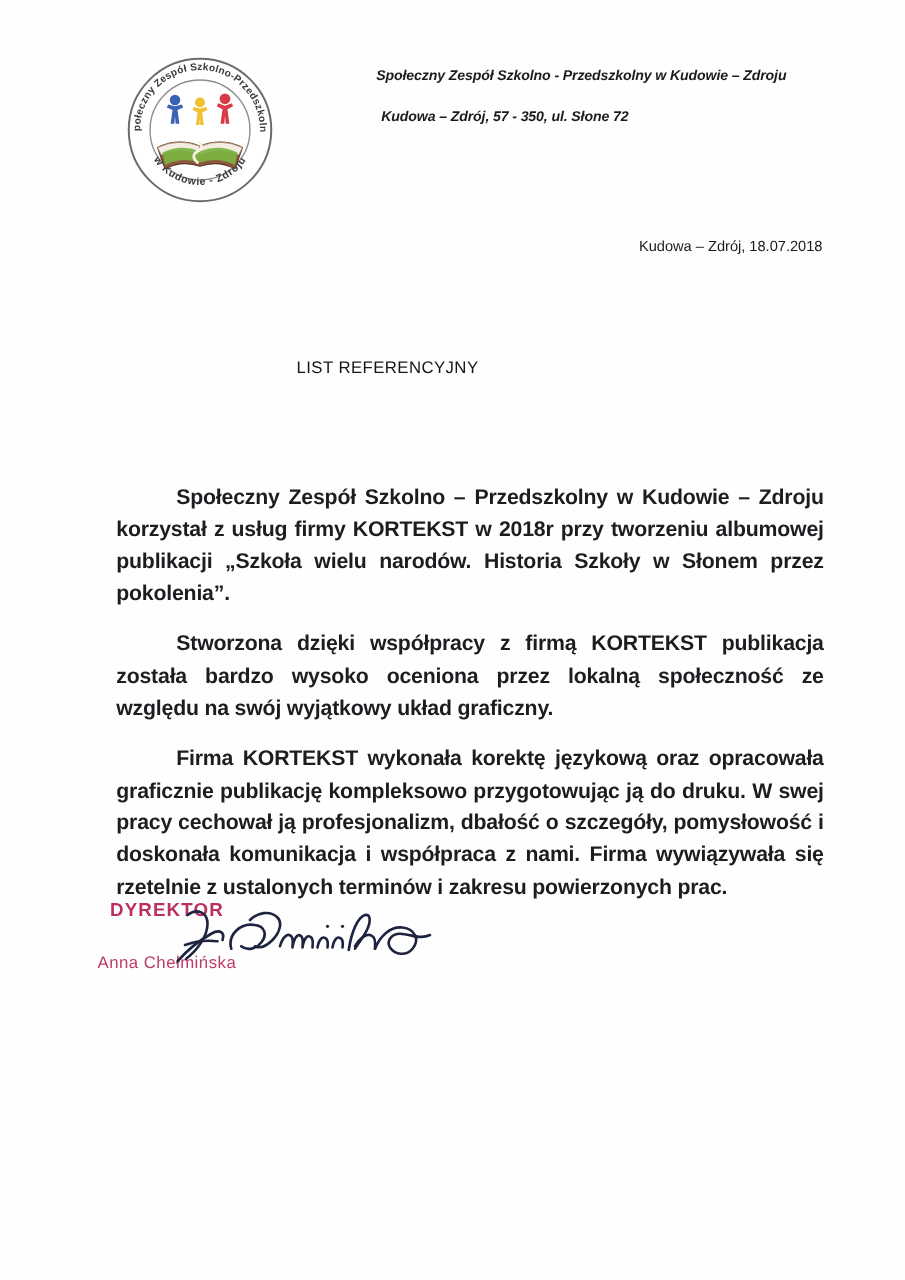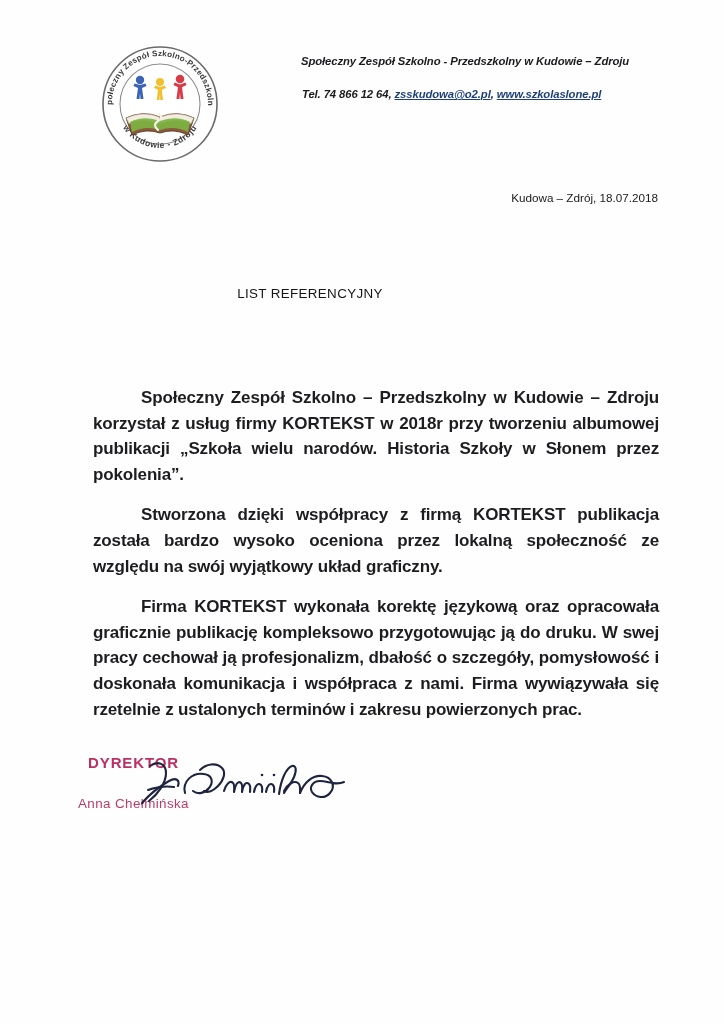--- a/index.html
+++ b/index.html
@@ -101,21 +101,21 @@
     line-height: 25.6px;
     letter-spacing: -0.15px;
     margin: 0 0 15px 0;
   }
   .para:last-child { margin-bottom: 0; }
 
   
   #signature-block {
     position: absolute;
     left: 78px;
-    top: 754px;
+    top: 720px;
     width: 280px;
     height: 90px;
     text-align: center;
   }
   #stamp-role {
     position: absolute;
     left: 10px;
     top: 0px;
     font-size: 15px;
     font-weight: bold;
@@ -180,21 +180,21 @@
           <path d="M 64,47 L 69,45.5 L 70,48 L 65.8,49.8 L 67,60 L 64.2,60 L 64,54.5 L 63.5,60 L 60.8,60 L 62,49.8 L 58,48 L 59,45.5 Z" fill="#f0c030"></path>
 
           <circle cx="84" cy="39" r="4.3" fill="#d83a46"></circle>
           <path d="M 84,44.5 L 89.5,42.5 L 90.5,45 L 86,47.3 L 87.5,59 L 84.5,59 L 84,52.8 L 83.4,59 L 80.4,59 L 82,47.3 L 77.5,45 L 78.5,42.5 Z" fill="#d83a46"></path>
         </g>
       </svg>
     </div>
 
     <div id="org-block">
       <div id="org-line-1" class="org-line">Społeczny Zespół Szkolno - Przedszkolny w Kudowie – Zdroju</div>
-      <div id="org-line-3" class="org-line"><span>Tel. 74  866 12 64, </span><span class="link-text">zsskudowa@o2.pl</span><span>, </span><span class="link-text">www.szkolaslone.pl</span></div>
+      <div id="org-line-2" class="org-line">Kudowa – Zdrój, 57 - 350,  ul. Słone 72</div>
     </div>
   </div>
 
   <div id="date-line">Kudowa – Zdrój, 18.07.2018</div>
 
   <div id="doc-title">LIST REFERENCYJNY</div>
 
   <div id="body-block">
     <p class="para">Społeczny Zespół Szkolno – Przedszkolny w Kudowie – Zdroju korzystał z usług firmy KORTEKST w 2018r przy tworzeniu albumowej publikacji „Szkoła wielu narodów. Historia Szkoły w Słonem przez pokolenia”.</p>
     <p class="para">Stworzona dzięki współpracy z firmą KORTEKST publikacja została bardzo wysoko oceniona przez lokalną społeczność ze względu na swój wyjątkowy układ graficzny.</p>

